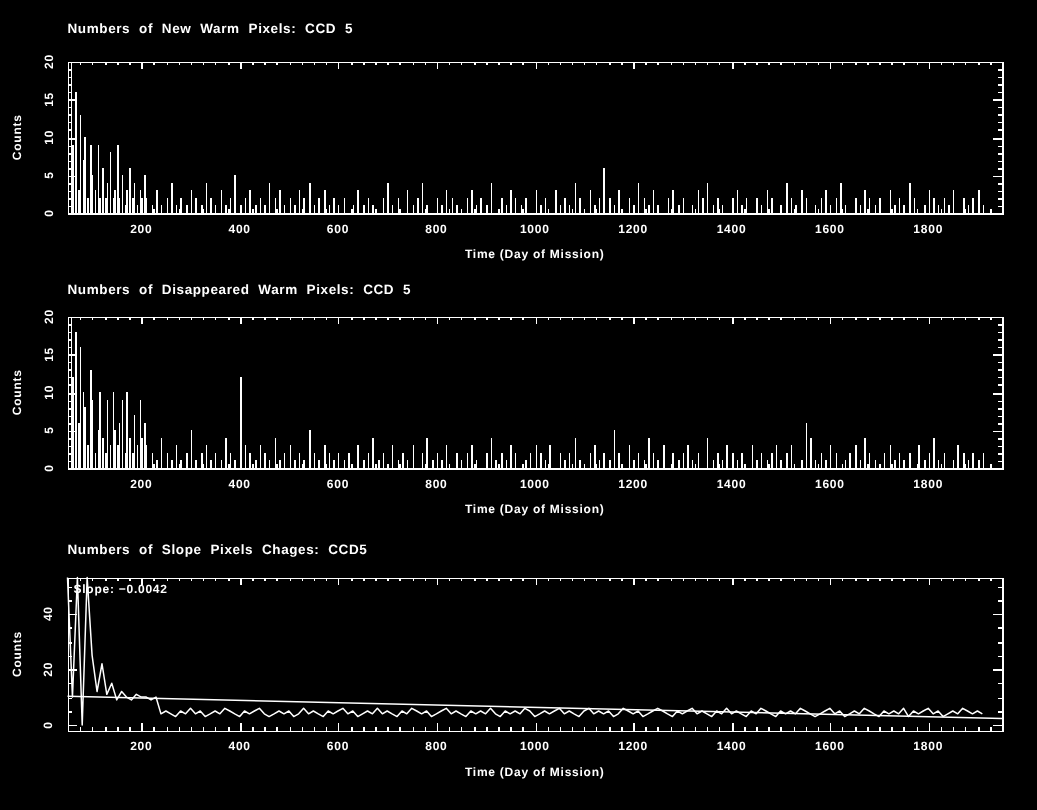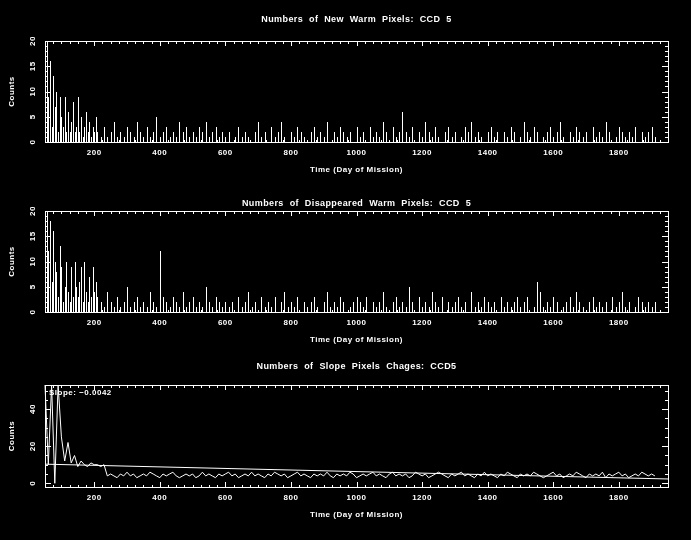--- a/index.html
+++ b/index.html
@@ -1,21 +1,21 @@
 <!DOCTYPE html>
 <html><head>
 <meta charset="utf-8">
 <style>
   html,body{margin:0;padding:0;background:#000;}
   .screen{position:relative;width:691px;height:540px;background:#000;overflow:hidden;
           font-family:"Liberation Sans",sans-serif;}
-  .panel-title{position:absolute;left:45px;width:623px;text-align:center;color:#fff;
+  .panel-title{position:absolute;left:45px;width:623px;text-align:left;color:#fff;
                font-size:9px;font-weight:bold;letter-spacing:.4px;word-spacing:3px;white-space:nowrap;}
   #title-0{top:14px}
-  #title-1{top:198px}
+  #title-1{top:188px}
   #title-2{top:361px}
   svg.plot{position:absolute;left:0;top:0;display:block;}
 </style>
 </head>
 <body>
 
 <div class="screen">
   <div class="panel-title" id="title-0">Numbers of New Warm Pixels: CCD 5</div>
   <div class="panel-title" id="title-1">Numbers of Disappeared Warm Pixels: CCD 5</div>
   <div class="panel-title" id="title-2">Numbers of Slope Pixels Chages: CCD5</div>

